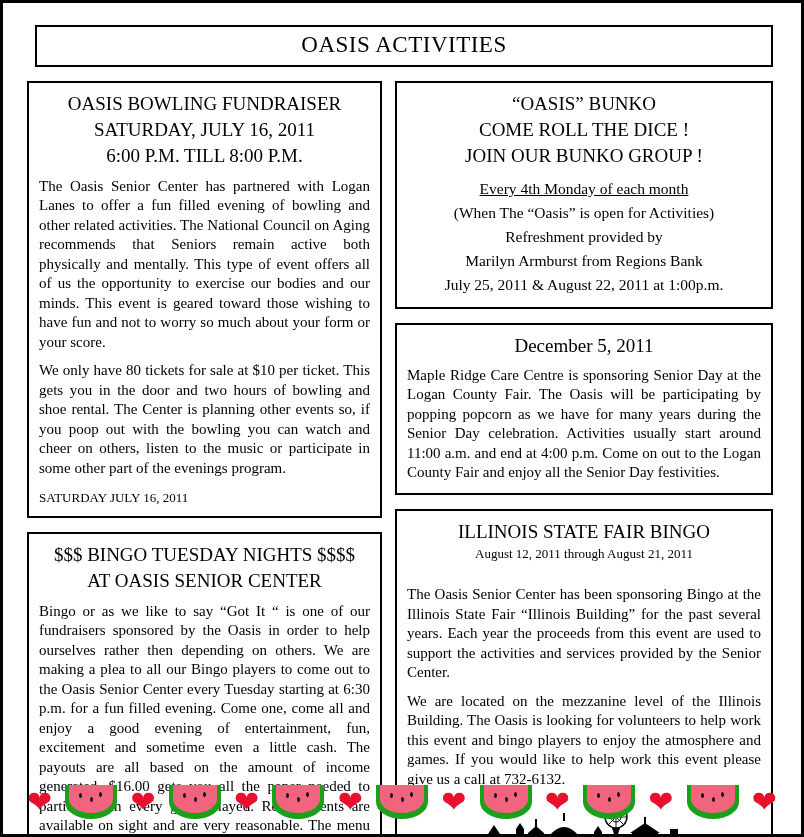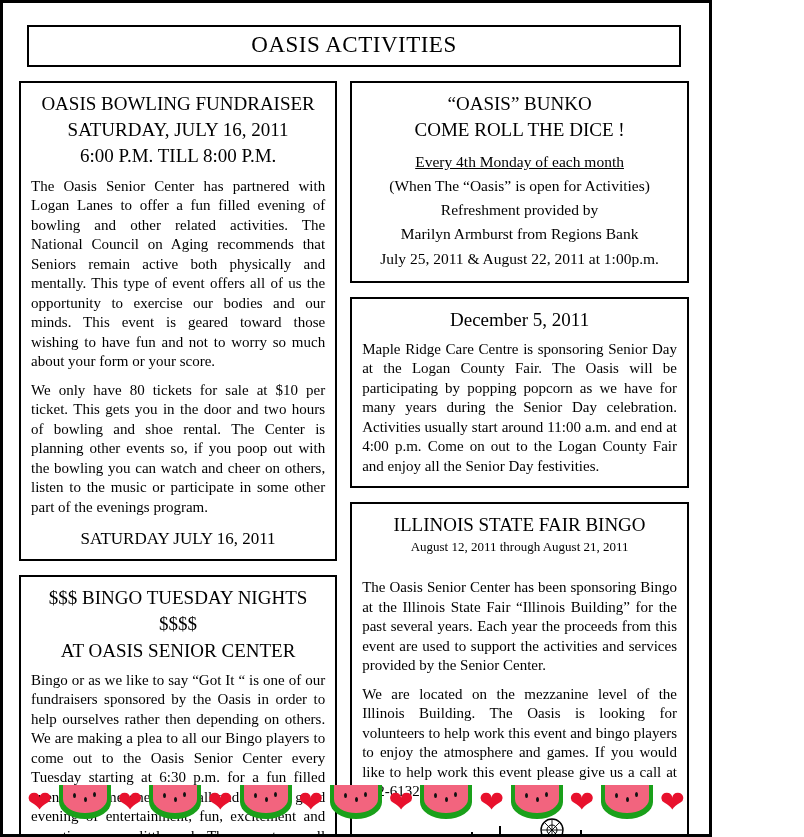--- a/index.html
+++ b/index.html
@@ -9,25 +9,25 @@
   }
   body {
     width: 804px;
     height: 837px;
     font-family: "Liberation Serif", serif;
     color: #000000;
     overflow: hidden;
   }
   .page {
     position: relative;
-    width: 712px;
+    width: 804px;
     height: 837px;
     box-sizing: border-box;
     border: 3px solid #000000;
-    padding: 18px 20px 0 16px;
+    padding: 18px 20px 0 24px;
   }
   .title-bar {
     border: 2px solid #000000;
     text-align: center;
     padding: 5px 0 7px 0;
     margin: 4px 8px 14px 8px;
   }
   .title-bar .title-text {
     font-size: 23px;
     letter-spacing: 0.5px;
@@ -66,22 +66,22 @@
   }
   p.body {
     margin: 9px 0 0 0;
     font-size: 15px;
     line-height: 1.30;
     text-align: justify;
     text-justify: inter-word;
   }
   p.body.first { margin-top: 7px; }
   .center-line {
-    text-align: center;
-    font-size: 17px;
+    text-align: left;
+    font-size: 13px;
     margin-top: 12px;
   }
   
   .skyline {
     margin-top: 10px;
     display: flex;
     justify-content: center;
   }
   
   .border-strip {
@@ -156,20 +156,21 @@
 
       </div>
 
     </div>
 
     <div class="col col-right">
 
       <div class="card">
         <div class="hdr">“OASIS” BUNKO</div>
         <div class="hdr">COME ROLL THE DICE !</div>
+        <div class="hdr">JOIN OUR BUNKO GROUP !</div>
         <div class="sub" style="margin-top:7px;text-decoration:underline;">Every 4th Monday of each month</div>
         <div class="sub">(When The “Oasis” is open for Activities)</div>
         <div class="sub">Refreshment provided by</div>
         <div class="sub">Marilyn Armburst from Regions Bank</div>
         <div class="sub">July 25, 2011 &amp; August 22, 2011 at 1:00p.m.</div>
       </div>
 
       <div class="card">
         <div class="hdr">December 5, 2011</div>
         <p class="body first">Maple Ridge Care Centre is sponsoring Senior Day at the Logan County Fair. The Oasis will be participating by popping popcorn as we have for many years during the Senior Day celebration.  Activities usually start around 11:00 a.m. and end at 4:00 p.m. Come on out to the Logan County Fair and enjoy all the Senior Day  festivities.</p>

